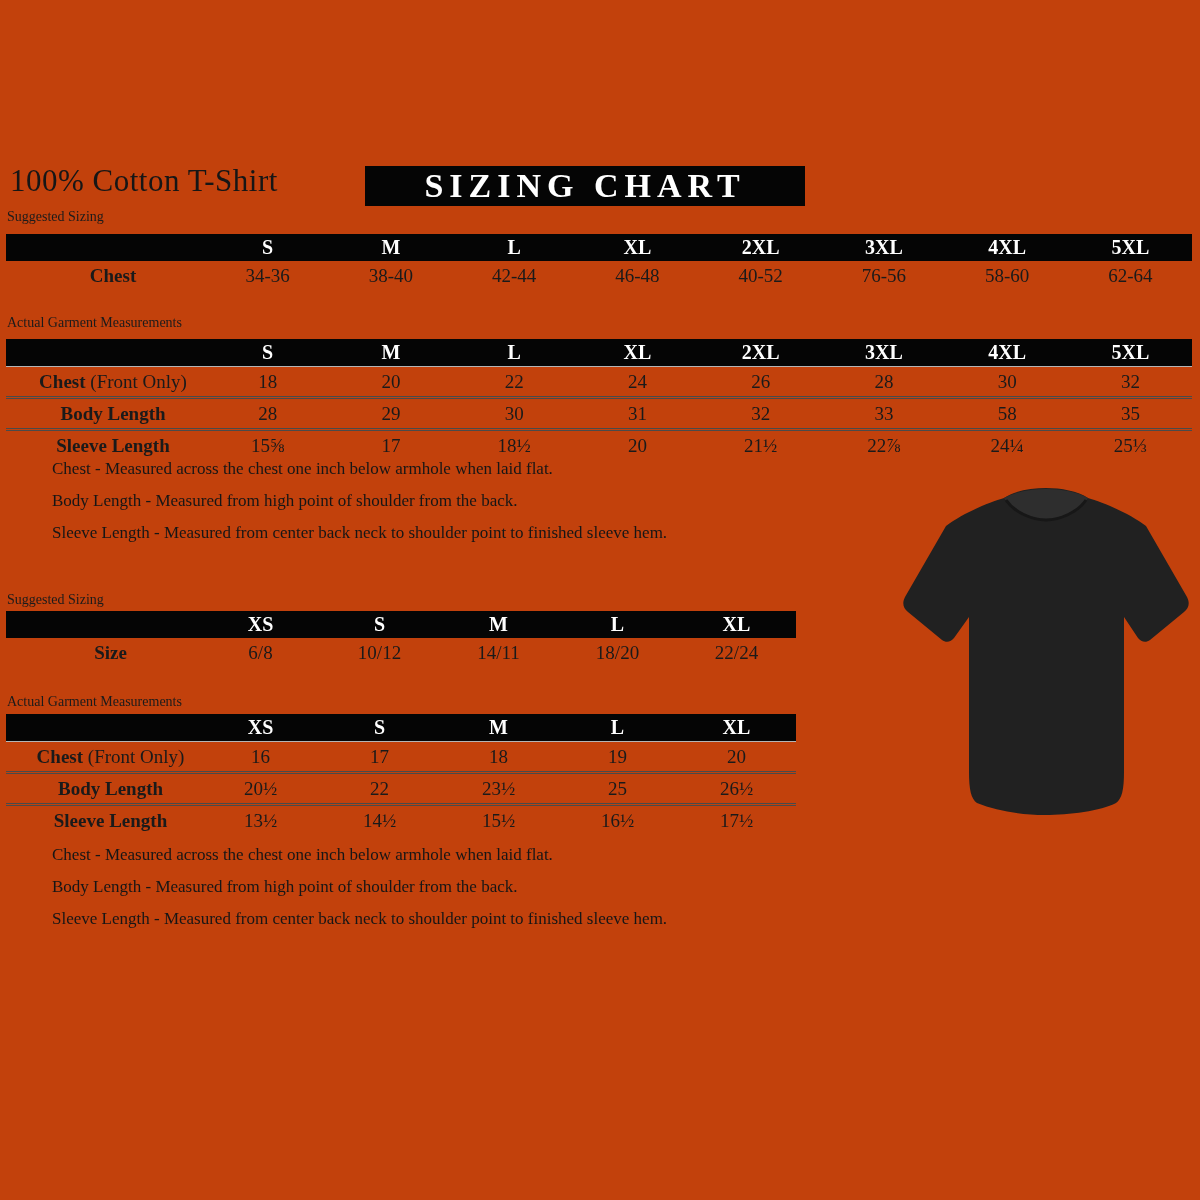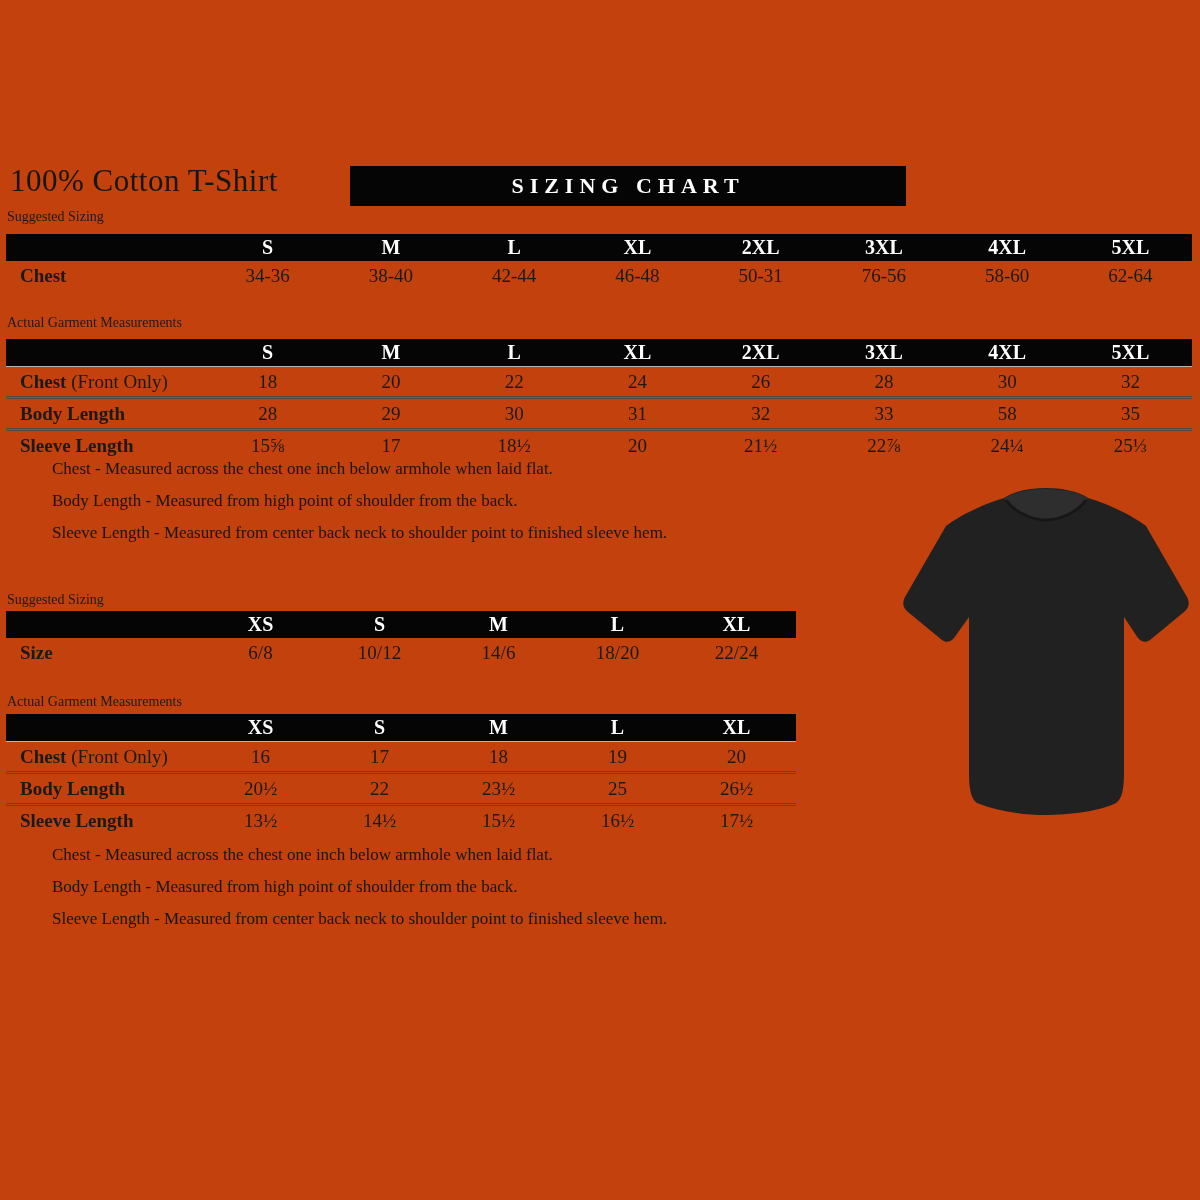--- a/index.html
+++ b/index.html
@@ -3,38 +3,38 @@
 <meta charset="utf-8">
 <style>
   html,body{margin:0;padding:0;background:#fff;}
   #canvas{
     position:relative;width:1200px;height:1200px;background:#c2410c;
     font-family:Liberation Serif, serif;color:#151515;overflow:hidden;
   }
   
   .h-adult-title{position:absolute;left:10px;top:163px;font-size:31px;font-weight:500;letter-spacing:.5px;color:#161616;}
   .banner{
-    position:absolute;left:350px;top:166px;width:556px;height:40px;background:#050505;
+    position:absolute;left:365px;top:166px;width:440px;height:40px;background:#050505;
     display:flex;align-items:center;justify-content:center;
-    color:#fff;font-weight:bold;font-size:22px;letter-spacing:6px;
+    color:#fff;font-weight:bold;font-size:34px;letter-spacing:6px;
   }
   .sub-label{position:absolute;font-size:14px;color:#1b1b1b;}
   .lbl-adult-suggested{left:7px;top:209px;}
   .lbl-adult-actual{left:7px;top:315px;}
   .h-youth-title{position:absolute;left:6px;top:551px;font-size:27px;font-weight:bold;color:#111;}
   .lbl-youth-suggested{left:7px;top:592px;}
   .lbl-youth-actual{left:7px;top:694px;}
 
   
   table{border-collapse:collapse;table-layout:fixed;position:absolute;}
   th,td{padding:0;font-size:19px;text-align:center;vertical-align:middle;white-space:nowrap;}
   thead tr{background:#050505;}
   thead th{color:#ffffff;font-weight:bold;font-size:20px;height:27px;}
   tbody td{height:29px;color:#1a1a1a;}
-  td.rowlabel{text-align:left;padding-left:14px;margin-top:24px;}
+  td.rowlabel{text-align:center;padding-left:14px;margin-top:24px;}
   .rl-bold{font-weight:bold;}
   .rule td{border-top:3px double #4a4a4a;}
   .underhead td{border-top:1px solid #b5b5b5;}
 
   .t-adult{left:6px;width:1186px;}
   .t-adult col.lab{width:200px;}
   .t-adult-suggested{top:234px;}
   .t-adult-actual{top:339px;}
 
   .t-youth{left:6px;width:790px;}
@@ -86,21 +86,21 @@
         <th>5XL</th>
       </tr>
     </thead>
     <tbody>
       <tr>
         <td class="rowlabel rl-bold">Chest</td>
         <td>34-36</td>
         <td>38-40</td>
         <td>42-44</td>
         <td>46-48</td>
-        <td>50-31</td>
+        <td>40-52</td>
         <td>76-56</td>
         <td>58-60</td>
         <td>62-64</td>
       </tr>
     </tbody>
   </table>
 
   <div class="sub-label lbl-adult-actual">Actual Garment Measurements</div>
 
   <table class="t-adult t-adult-actual">
@@ -191,21 +191,21 @@
         <th>M</th>
         <th>L</th>
         <th>XL</th>
       </tr>
     </thead>
     <tbody>
       <tr>
         <td class="rowlabel rl-bold">Size</td>
         <td>6/8</td>
         <td>10/12</td>
-        <td>14/6</td>
+        <td>14/11</td>
         <td>18/20</td>
         <td>22/24</td>
       </tr>
     </tbody>
   </table>
 
   <div class="sub-label lbl-youth-actual">Actual Garment Measurements</div>
 
   <table class="t-youth t-youth-actual">
     <colgroup>

